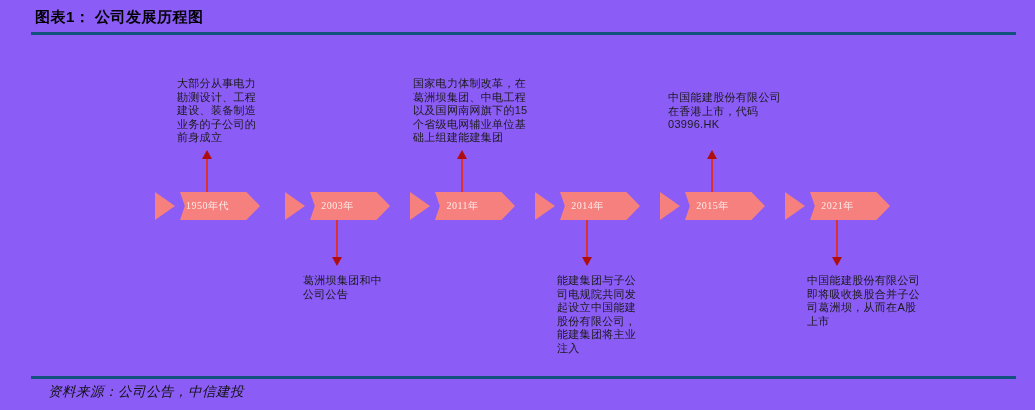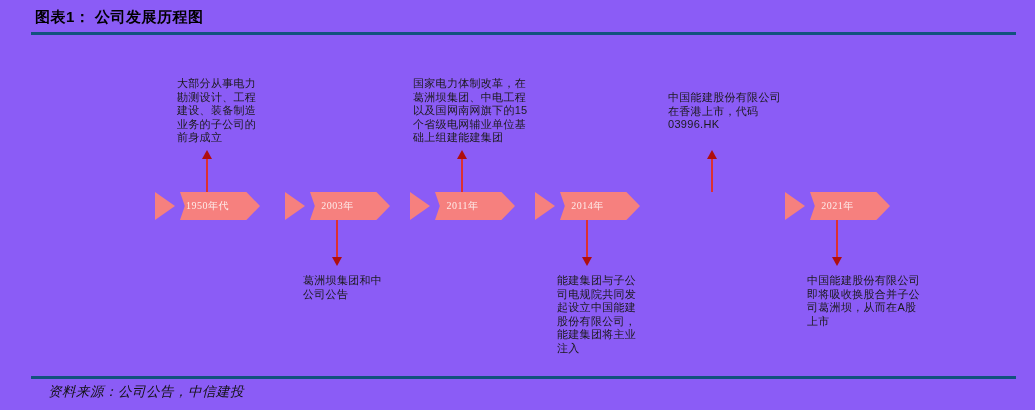--- a/index.html
+++ b/index.html
@@ -119,20 +119,25 @@
 起设立中国能建
 股份有限公司，
 能建集团将主业
 注入</div>
 
   <div class="note" style="left:668px;top:91px">中国能建股份有限公司
 在香港上市，代码
 03996.HK</div>
   <div class="conn-head up" style="left:707px"></div>
   <div class="conn-line up" style="left:711px"></div>
+  <div class="marker" style="left:660px">
+    <div class="tri"></div>
+    <div class="mbody"></div>
+    <div class="year">2015年</div>
+  </div>
 
   <div class="marker" style="left:785px">
     <div class="tri"></div>
     <div class="mbody"></div>
     <div class="year">2021年</div>
   </div>
   <div class="conn-line down" style="left:836px"></div>
   <div class="conn-head down" style="left:832px"></div>
   <div class="note" style="left:807px;top:274px">中国能建股份有限公司
 即将吸收换股合并子公

